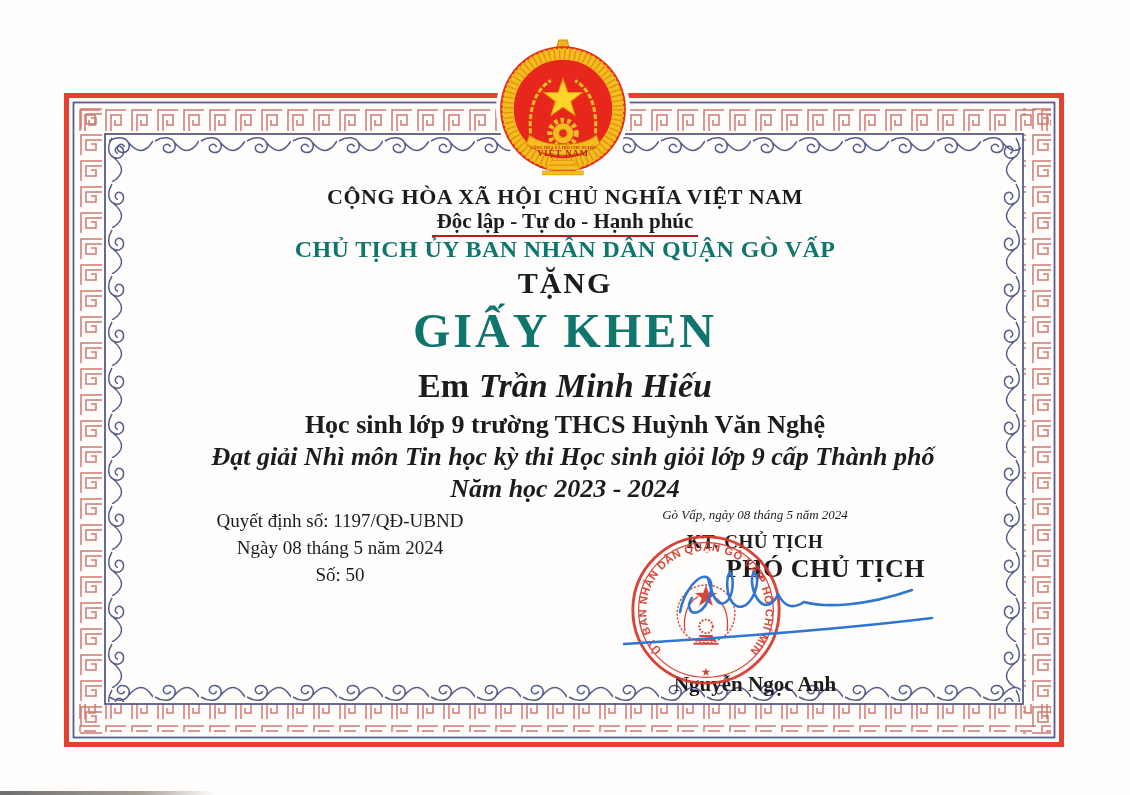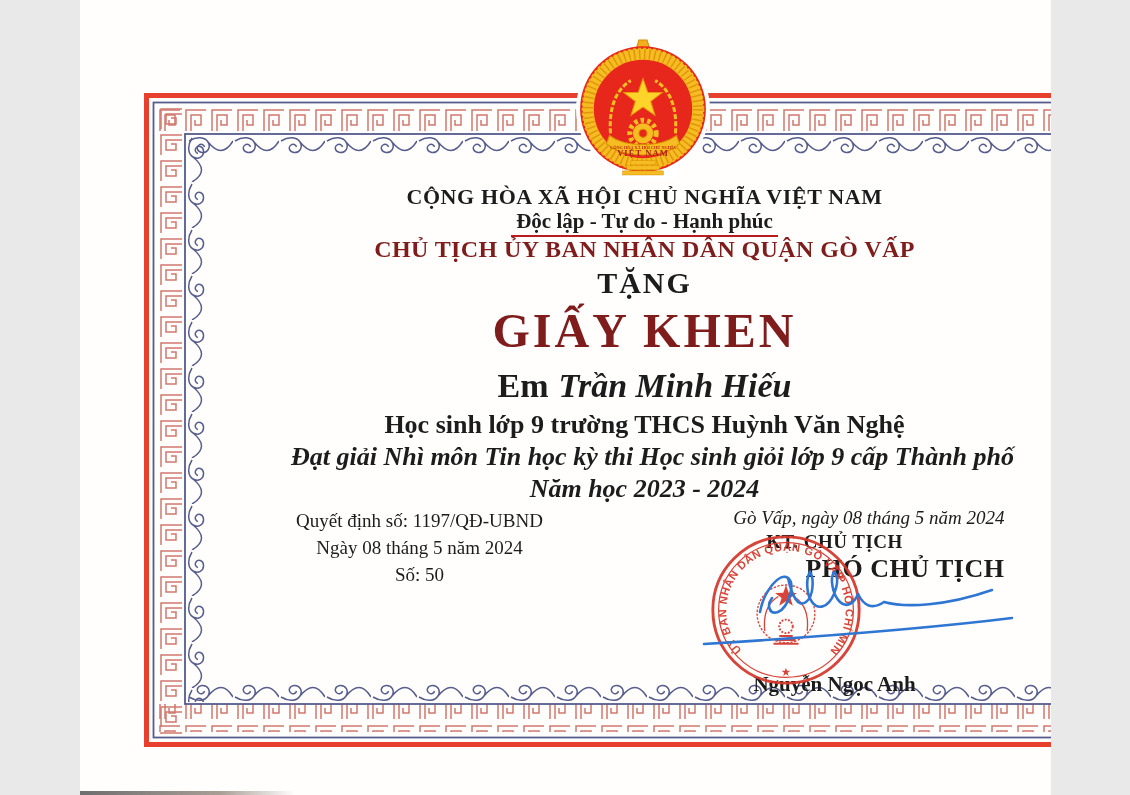--- a/index.html
+++ b/index.html
@@ -1,40 +1,40 @@
 <!DOCTYPE html>
 <html><head>
 <meta charset="utf-8">
 <style>
   html,body{margin:0;padding:0;background:#e9e9e9;}
   .page{
-    position:relative; width:971px; height:795px; margin:0 auto;
+    position:relative; width:1130px; height:795px; margin:0 auto;
     background:#fffefd; overflow:hidden;
     font-family:"Liberation Serif","DejaVu Serif",serif; color:#1c1c1c;
   }
   .abs{position:absolute;}
   .ctr{left:0; width:1130px; text-align:center;}
   .line{white-space:nowrap;}
   .b{font-weight:bold;}
   .i{font-style:italic;}
-  .red{color:#7f1d1d;}
+  .red{color:#0f766e;}
   .h-motto1{top:184px; font-size:22px; letter-spacing:.6px;}
   .h-motto2{top:209px; font-size:21px;}
   .h-motto2 .ul{display:inline-block; border-bottom:2px solid #b91c1c; padding:0 5px 1px;}
   .h-issuer{top:236px; font-size:24px; letter-spacing:.4px;}
   .h-verb{top:266px; font-size:30px; letter-spacing:2px;}
   .h-title{top:303px; font-size:48px; letter-spacing:3px;}
   .h-recipient{top:367px; font-size:34px;}
   .h-recipient .pre{margin-right:10px;margin-top:44px;}
   .h-detail{top:410px; font-size:26px;}
   .h-achv{top:442px; font-size:26px;padding-left:8px;}
   .h-year{top:474px; font-size:26px;}
   .blk-left{left:168px; width:344px; text-align:center; font-size:19px; line-height:27px;}
   .blk-left{top:507px;}
-  .r-date{left:585px; width:340px; top:507px; text-align:right; font-size:19px;}
+  .r-date{left:585px; width:340px; top:507px; text-align:center; font-size:13px;}
   .r-kt{left:585px; width:340px; top:531px; text-align:center; font-size:19px; letter-spacing:.5px;}
   .r-pct{left:585px; width:340px; top:554px; text-align:right; font-size:26px; letter-spacing:.5px;}
   .r-name{left:585px; width:340px; top:672px; text-align:center; font-size:21px;}
   .border-svg{left:64px; top:93px;}
   .emblem-svg{left:492px; top:36px;}
   .stamp-svg{left:627px; top:533px; opacity:.93;}
   .sig-svg{left:610px; top:548px;}
   .smudge{left:0; bottom:0; width:215px; height:4px;
     background:linear-gradient(to right,#6e6e6e,#a89e96 65%,rgba(200,195,190,0));}
 </style>

